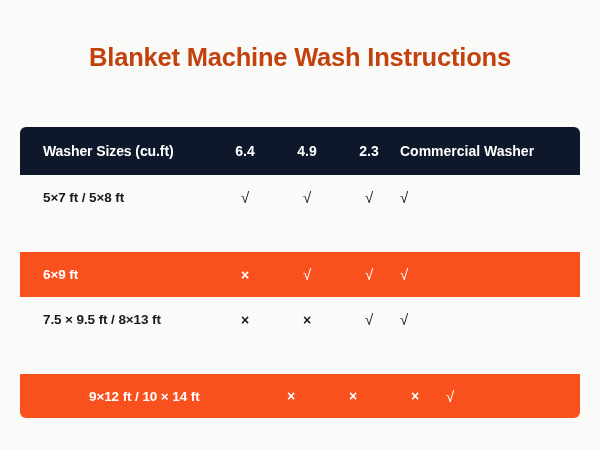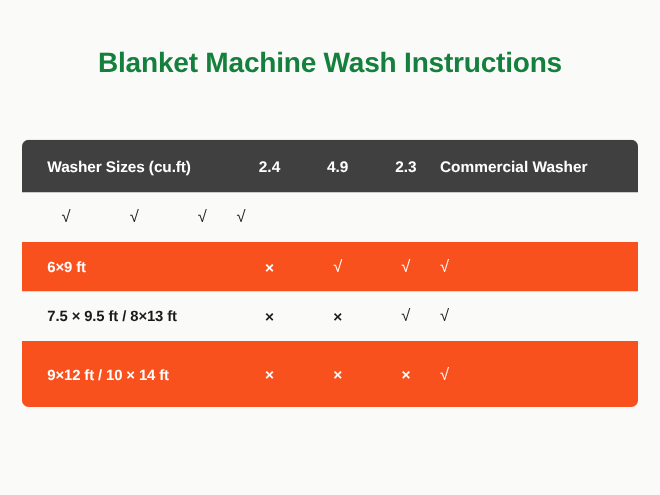--- a/index.html
+++ b/index.html
@@ -22,53 +22,55 @@
   }
   .title {
     position: absolute;
     top: 40px;
     left: 0;
     width: 600px;
     text-align: center;
     font-size: 25.5px;
     font-weight: bold;
     letter-spacing: -0.2px;
-    color: #15803d;
+    color: #c2410c;
     line-height: 34px;
     white-space: nowrap;
   }
   .table {
     position: absolute;
     left: 20px;
     top: 127px;
     width: 560px;
     border-radius: 6px;
     overflow: hidden;
   }
   .row {
     display: flex;
     align-items: center;
     height: 45px;
     box-sizing: border-box;
   }
   .row.head {
     height: 48px;
-    background: #404040;
+    background: #0f172a;
     color: #ffffff;
   }
   .row.odd {
     background: #fafaf8;
     color: #1a1a1a;
   }
   .row.even {
     background: #f9511e;
     color: #ffffff;
+    margin-top: 32px;
   }
   .row.last {
-    height: 60px;
+    height: 44px;
+    padding-left: 46px;
   }
   .cell-label {
     flex: 0 0 185px;
     padding-left: 23px;
     box-sizing: border-box;
     font-size: 13.5px;
     font-weight: bold;
     letter-spacing: -0.1px;
     white-space: nowrap;
   }
@@ -105,27 +107,28 @@
 <body>
 
 <div class="page">
 
   <div class="title">Blanket Machine Wash Instructions</div>
 
   <div class="table">
 
     <div class="row head">
       <div class="cell-label">Washer Sizes (cu.ft)</div>
-      <div class="cell-mark m1">2.4</div>
+      <div class="cell-mark m1">6.4</div>
       <div class="cell-mark">4.9</div>
       <div class="cell-mark">2.3</div>
       <div class="cell-commercial">Commercial Washer</div>
     </div>
 
     <div class="row odd">
+      <div class="cell-label">5×7 ft / 5×8 ft</div>
       <div class="cell-mark m1"><span class="glyph-check">√</span></div>
       <div class="cell-mark"><span class="glyph-check">√</span></div>
       <div class="cell-mark"><span class="glyph-check">√</span></div>
       <div class="cell-commercial"><span class="glyph-check">√</span></div>
     </div>
 
     <div class="row even">
       <div class="cell-label">6×9 ft</div>
       <div class="cell-mark m1"><span class="glyph-cross">×</span></div>
       <div class="cell-mark"><span class="glyph-check">√</span></div>

